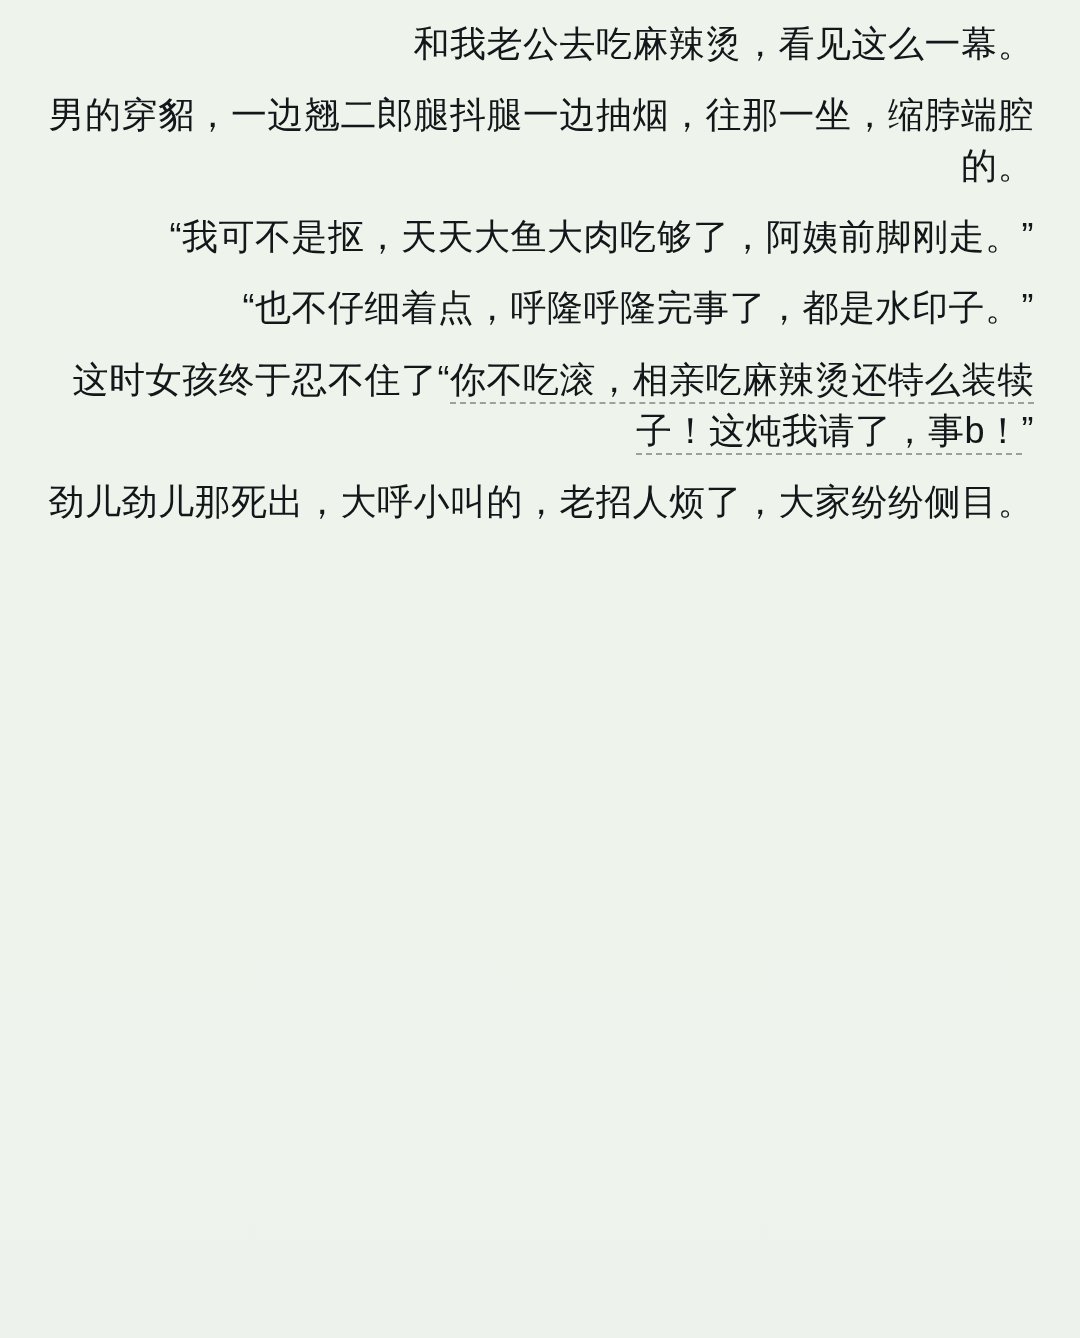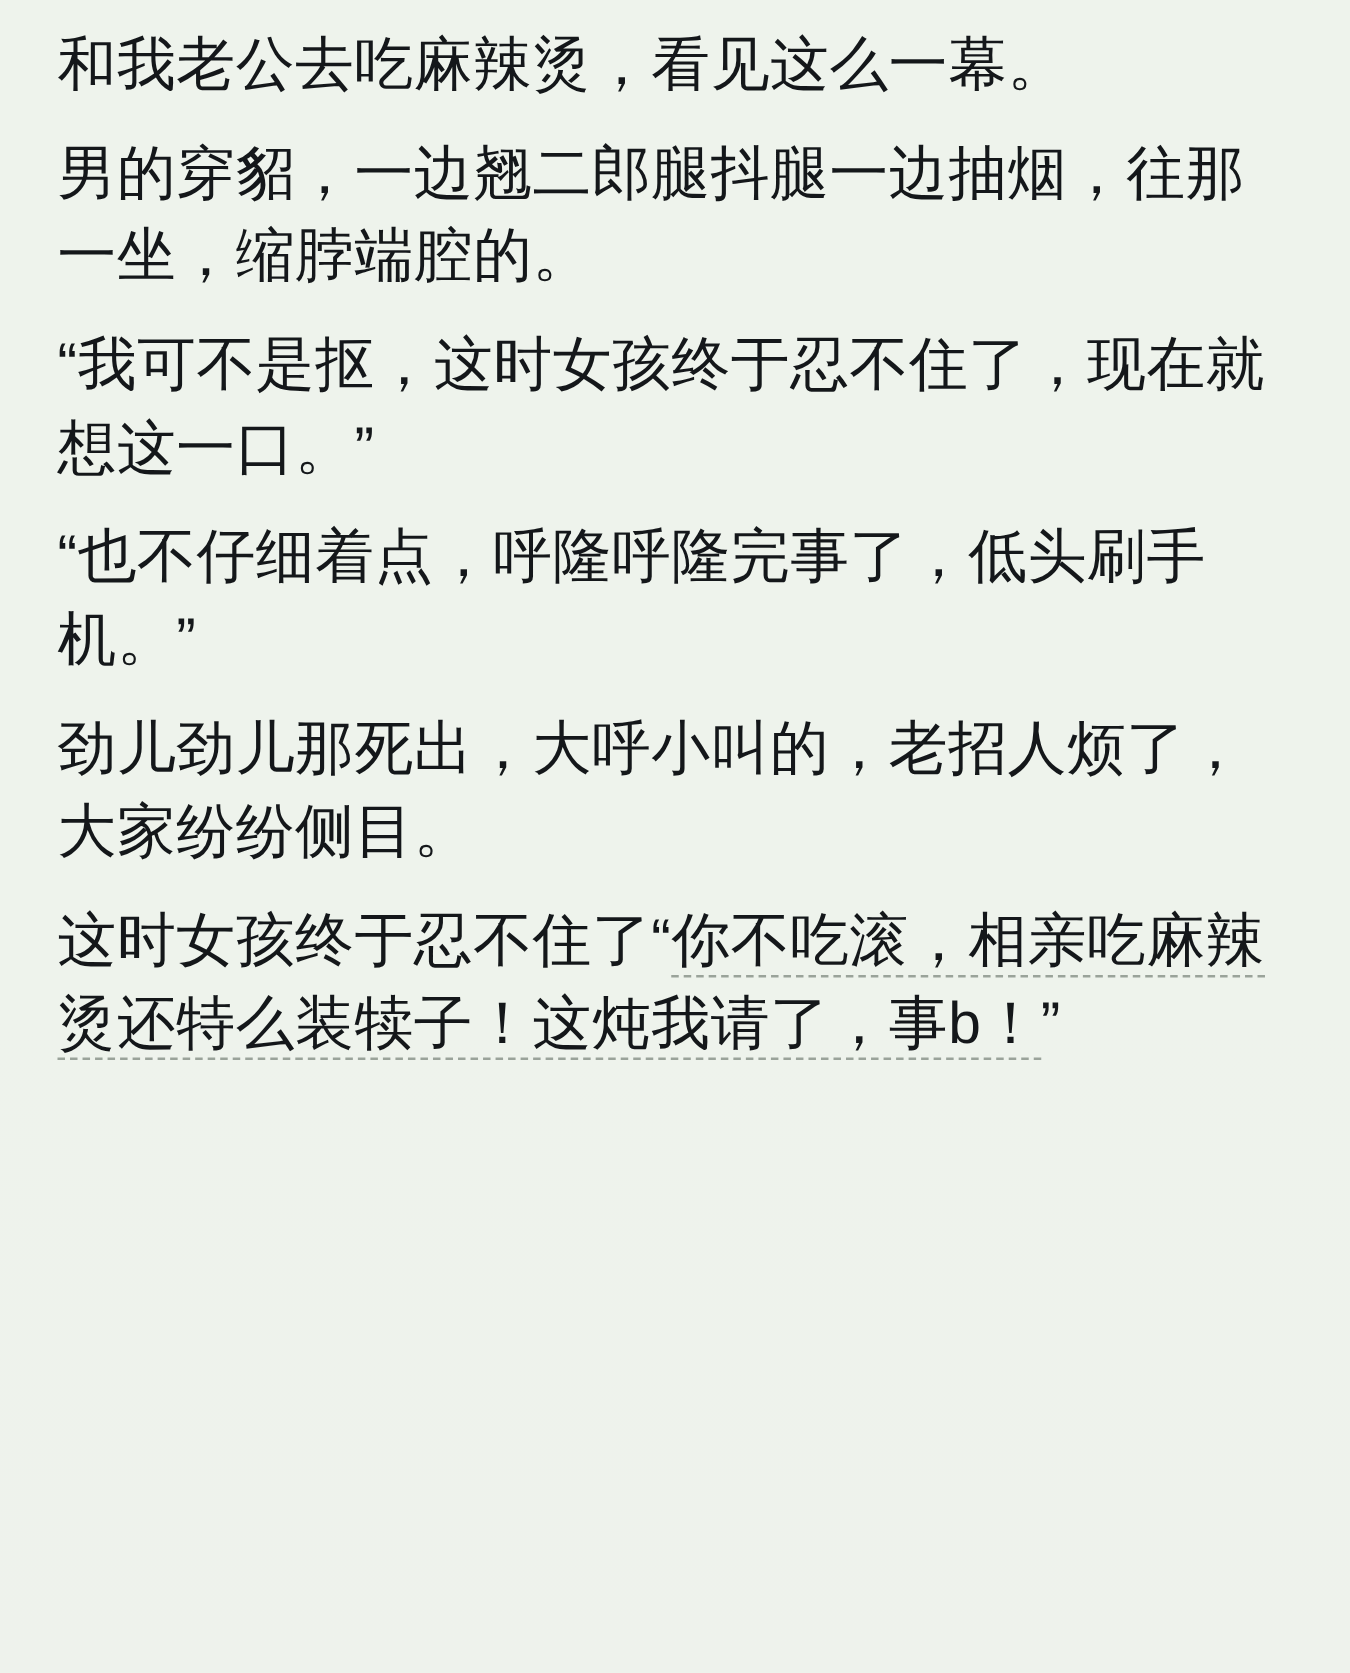--- a/index.html
+++ b/index.html
@@ -14,38 +14,38 @@
     font-family: "Liberation Sans", sans-serif;
   }
   .page {
     width: 1080px;
     height: 1338px;
     box-sizing: border-box;
     padding: 18px 46px 0 46px;
     background: linear-gradient(180deg, #eef3ec 0%, #eef3ec 60%, #eef2ec 100%);
   }
   .para {
-    font-size: 47px;
+    font-size: 36px;
     line-height: 1.42;
     color: #14171a;
     margin: 0 0 20px 0;
     letter-spacing: 0.5px;
-    text-align: left;
+    text-align: right;
     word-break: break-all;
   }
   .u-seg {
     border-bottom: 2px dashed #9aa39a;
     padding-bottom: 2px;
   }
 </style>
 </head>
 <body>
 
 <div class="page">
 
   <p class="para">和我老公去吃麻辣烫，看见这么一幕。</p>
   <p class="para">男的穿貂，一边翘二郎腿抖腿一边抽烟，往那一坐，缩脖端腔的。</p>
-  <p class="para">“我可不是抠，这时女孩终于忍不住了，现在就想这一口。”</p>
-  <p class="para">“也不仔细着点，呼隆呼隆完事了，低头刷手机。”</p>
+  <p class="para">“我可不是抠，天天大鱼大肉吃够了，阿姨前脚刚走。”</p>
+  <p class="para">“也不仔细着点，呼隆呼隆完事了，都是水印子。”</p>
+  <p class="para"><span>这时女孩终于忍不住了“</span><span class="u-seg">你不吃滚，相亲吃麻辣烫还特么装犊子！这炖我请了，事b！</span><span>”</span></p>
   <p class="para">劲儿劲儿那死出，大呼小叫的，老招人烦了，大家纷纷侧目。</p>
-  <p class="para"><span>这时女孩终于忍不住了“</span><span class="u-seg">你不吃滚，相亲吃麻辣烫还特么装犊子！这炖我请了，事b！</span><span>”</span></p>
 
 </div>
 
 </body></html>

